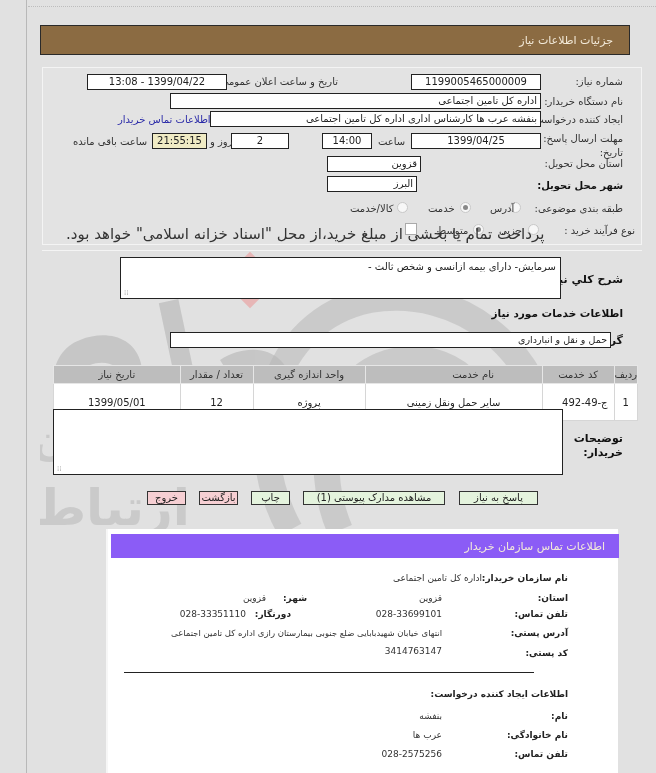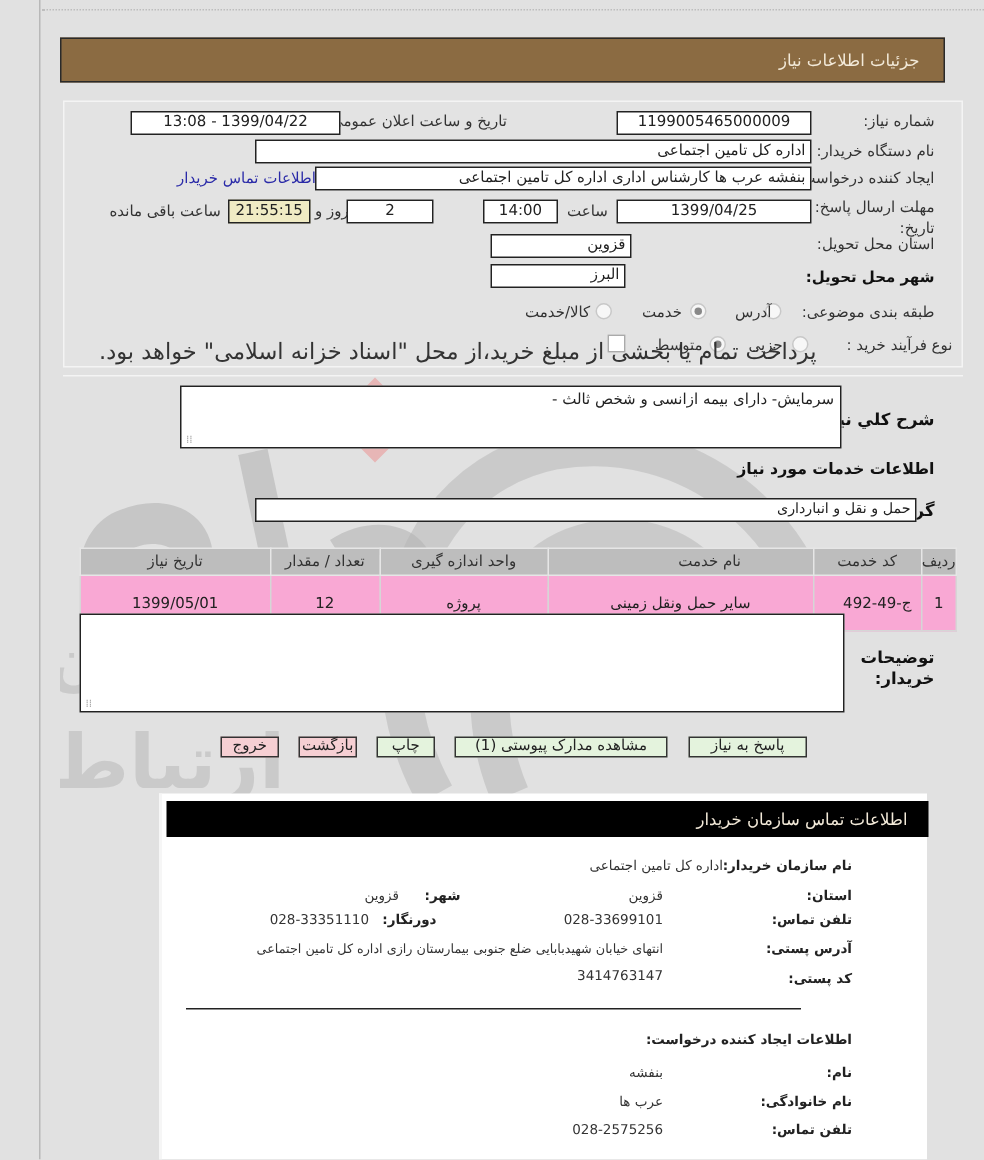--- a/index.html
+++ b/index.html
@@ -64,35 +64,35 @@
     }
     table.svc {
       position: absolute; left: 53px; top: 365px; width: 585px;
       border-collapse: collapse; font-size: 10px;
     }
     table.svc th {
       background: #bdbdbd; color: #333; font-weight: normal; height: 18px;
       border: 1px solid #e6e6e6; text-align: center;
     }
     table.svc td {
-      background: #f9a8d4; height: 37px; text-align: center;
+      background: #ffffff; height: 37px; text-align: center;
       border: 1px solid #d6d6d6;
     }
     .btn {
       position: absolute; top: 491px; height: 14px; font-size: 10px; line-height: 12px;
       border: 1px solid #333; background: #e4f3dd; text-align: center; color: #222;
     }
     .btn.pink { background: #f6cfd3; }
     .contact {
       position: absolute; left: 106px; top: 529px; width: 512px; height: 244px;
       background: #fff; border-left: 2px solid #f6f6f6;
     }
     .contact-header {
       position: absolute; left: 3px; top: 5px; width: 508px; height: 24px;
-      background: #000000; color: #f3ead9; font-size: 11px;
+      background: #8b5cf6; color: #f3ead9; font-size: 11px;
       display: flex; align-items: center; padding-right: 14px;
     }
     .c-lbl { position: absolute; font-size: 9px; font-weight: bold; color: #222; white-space: nowrap; }
     .c-val { position: absolute; font-size: 9px; color: #333; white-space: nowrap; }
     .c-rule { position: absolute; left: 18px; top: 673px; width: 410px; height: 1px; background: #222; }
     .watermark { position: absolute; pointer-events: none; }
   </style>
 </head>
 <body>
 

